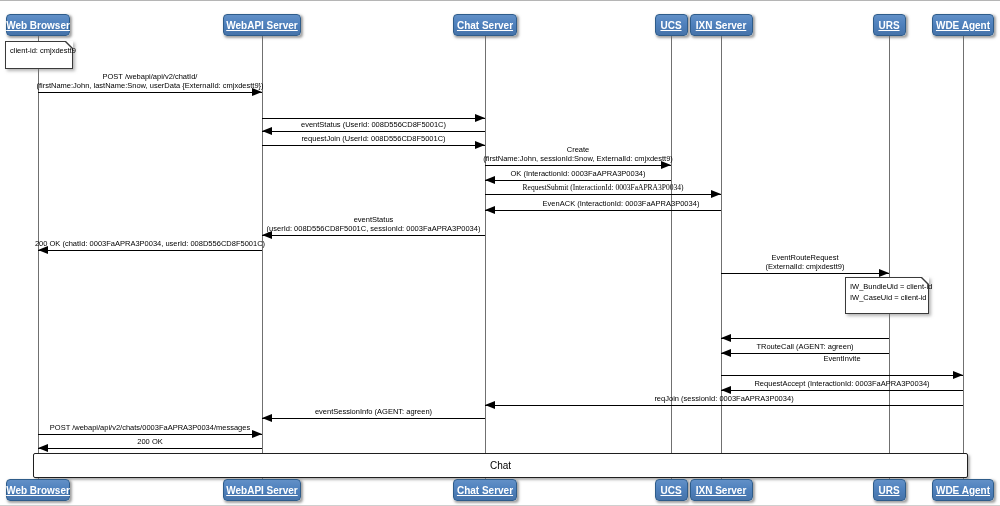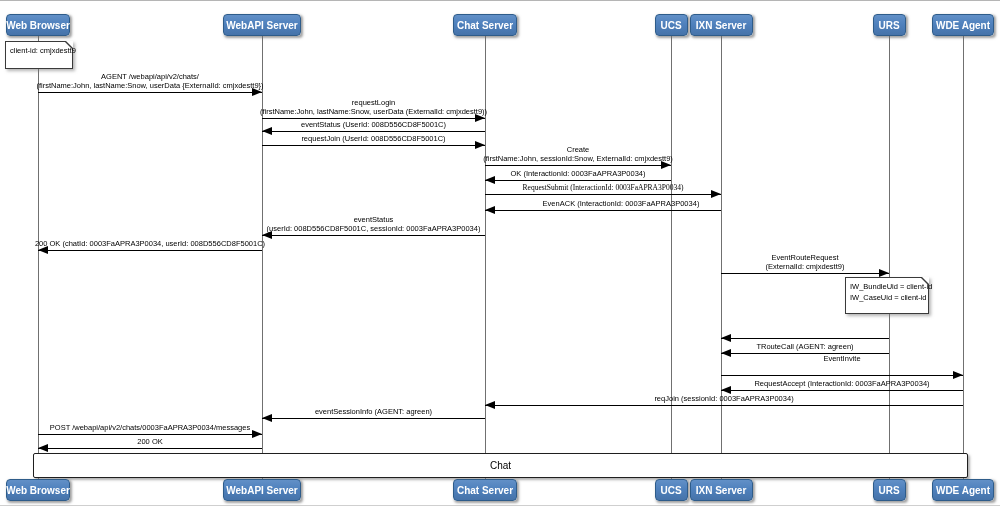--- a/index.html
+++ b/index.html
@@ -9,20 +9,21 @@
     border-top:1px solid #b5b5b5; border-bottom:1px solid #cfcfcf; box-sizing:border-box;
   }
   .actor-box {
     position:absolute; height:22px; box-sizing:border-box;
     background:linear-gradient(180deg,#6290c7 0%,#4f81bd 45%,#4673a9 100%);
     border:1px solid #2e5c8a; border-radius:4px;
     color:#ffffff; font-weight:bold; font-size:10px;
     display:flex; align-items:center; justify-content:center;
     box-shadow:1.5px 1.5px 2.5px rgba(110,110,110,0.65);
     white-space:nowrap;
+    text-decoration:underline;
   }
   .lifeline { position:absolute; width:1px; background:#707070; }
   .msg-line { position:absolute; height:0; border-top:1.3px solid #000; }
   .arrow-head { position:absolute; width:0; height:0; }
   .arrow-head.right { border-top:4.5px solid transparent; border-bottom:4.5px solid transparent; border-left:10px solid #000; }
   .arrow-head.left  { border-top:4.5px solid transparent; border-bottom:4.5px solid transparent; border-right:10px solid #000; }
   .msg-label {
     position:absolute; transform:translateX(-50%); text-align:center;
     font-size:7.5px; line-height:9.5px; color:#000; white-space:nowrap;
   }
@@ -53,29 +54,25 @@
     <div class="lifeline" style="left: 671px; top: 35px; height: 443px;"></div>
     <div class="lifeline" style="left: 721px; top: 35px; height: 443px;"></div>
     <div class="lifeline" style="left: 889px; top: 35px; height: 443px;"></div>
     <div class="lifeline" style="left: 963px; top: 35px; height: 443px;"></div>
     <div class="fragment" style="left: 33px; top: 452px; width: 935px; height: 25px;">
       <div class="msg-label" style="position: static; transform: none; font-size: 10px;">Chat</div>
     </div>
     <div class="msg-line" style="left: 38px; top: 91px; width: 224px;"></div>
     <div class="arrow-head right" style="top: 87px; left: 252px;"></div>
     <div class="msg-label" style="left: 150px; top: 70.5px;">
-      <div>AGENT /webapi/api/v2/chats/</div>
+      <div>POST /webapi/api/v2/chatId/</div>
       <div>(firstName:John, lastName:Snow, userData {ExternalId: cmjxdestt9})</div>
     </div>
     <div class="msg-line" style="left: 262px; top: 117px; width: 223px;"></div>
     <div class="arrow-head right" style="top: 113px; left: 475px;"></div>
-    <div class="msg-label" style="left: 373.5px; top: 96.5px;">
-      <div>requestLogin</div>
-      <div>(firstName:John, lastName:Snow, userData (ExternalId: cmjxdestt9))</div>
-    </div>
     <div class="msg-line" style="left: 262px; top: 130px; width: 223px;"></div>
     <div class="arrow-head left" style="top: 126px; left: 262px;"></div>
     <div class="msg-label" style="left: 373.5px; top: 119px;">
       <div>eventStatus (UserId: 008D556CD8F5001C)</div>
     </div>
     <div class="msg-line" style="left: 262px; top: 144px; width: 223px;"></div>
     <div class="arrow-head right" style="top: 140px; left: 475px;"></div>
     <div class="msg-label" style="left: 373.5px; top: 133px;">
       <div>requestJoin (UserId: 008D556CD8F5001C)</div>
     </div>

